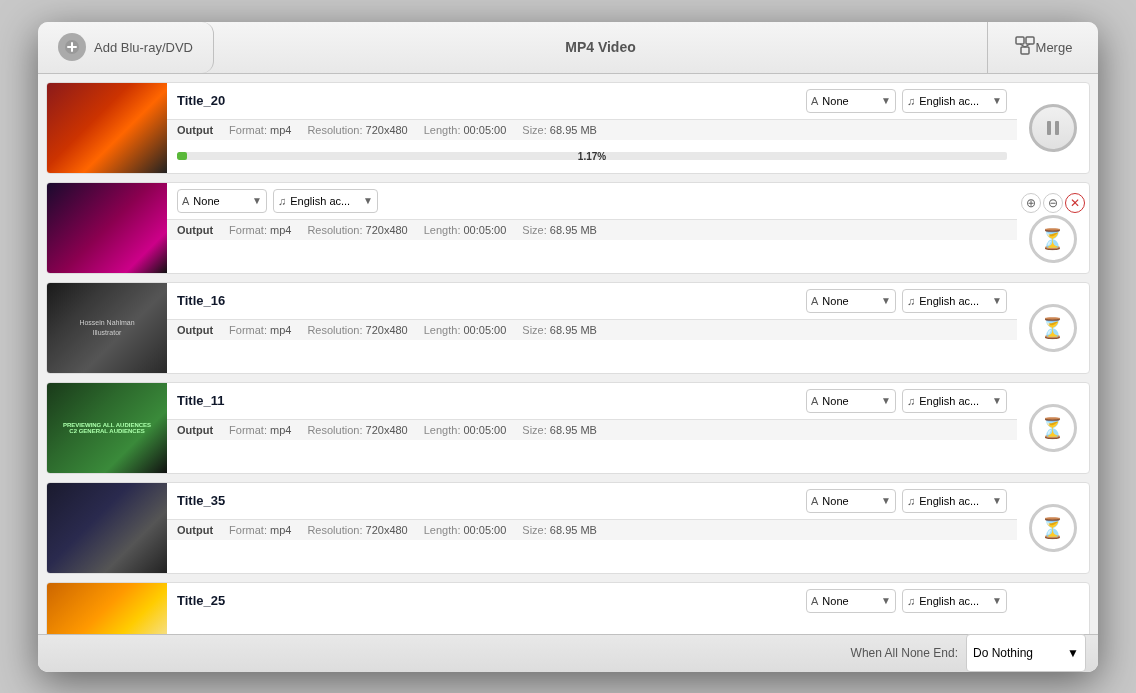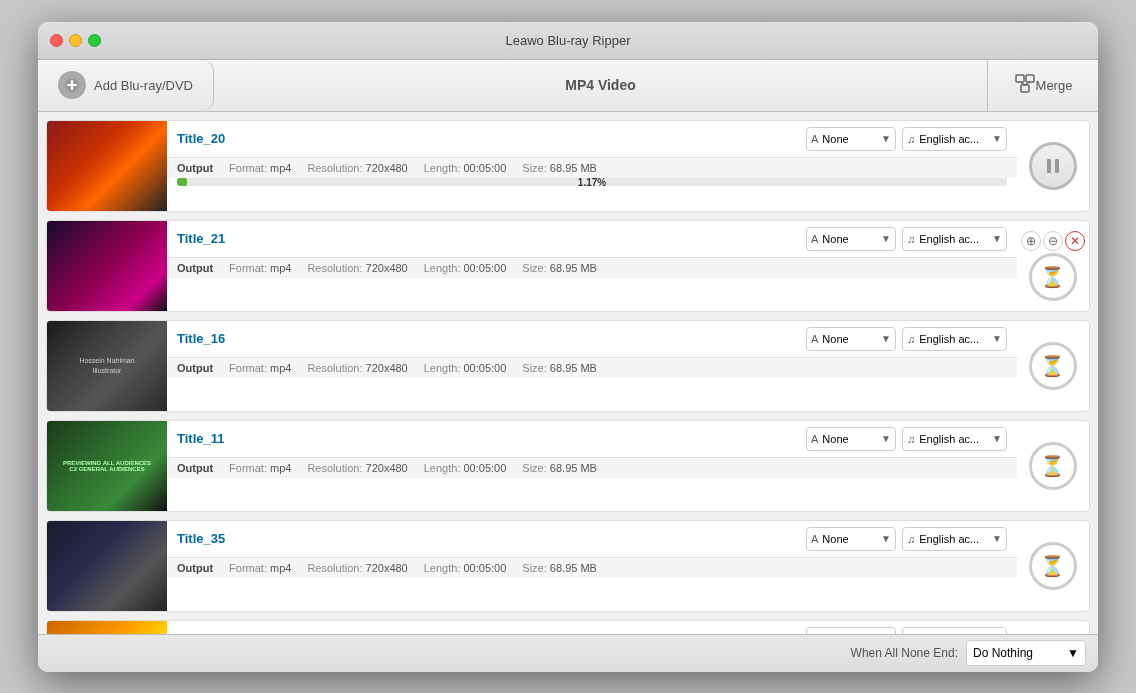--- a/index.html
+++ b/index.html
@@ -188,21 +188,21 @@
     }
     .item-header {
       display: flex;
       align-items: center;
       padding: 6px 10px;
       gap: 8px;
     }
     .item-title {
       font-size: 13px;
       font-weight: 600;
-      color: #0369a1;
+      color: #0f172a;
       flex: 1;
     }
     .item-controls {
       display: flex;
       align-items: center;
       gap: 6px;
     }
     .dropdown-select {
       height: 24px;
       font-size: 11px;
@@ -236,21 +236,21 @@
       padding: 4px 10px;
       font-size: 11px;
       color: #555;
       display: flex;
       gap: 16px;
       align-items: center;
     }
     .progress-bar-wrap {
       background: #e8e8e8;
       height: 8px;
-      margin: 0 10px 6px;
+      margin: 12px 10px 6px;
       border-radius: 2px;
       overflow: hidden;
       position: relative;
     }
     .progress-bar-fill {
       height: 100%;
       background: #5ab83a;
       border-radius: 2px;
     }
     .progress-label {
@@ -325,21 +325,21 @@
       align-items: center;
       justify-content: flex-end;
       padding: 0 12px;
       gap: 8px;
     }
     .footer-label {
       font-size: 12px;
       color: #555;
     }
     .footer-select {
-      height: 26px;
+      height: 38px;
       font-size: 12px;
       background: white;
       border: 1px solid #ccc;
       border-radius: 4px;
       padding: 0 6px;
       cursor: pointer;
       display: flex;
       align-items: center;
       gap: 6px;
       min-width: 120px;
@@ -365,28 +365,20 @@
       text-align: center;
       padding: 4px;
       font-weight: bold;
     }
   </style>
 </head>
 <body>
 
 <div class="window">
 
-  <div class="title-bar">
-    <div class="traffic-lights">
-      <div class="traffic-light tl-close"></div>
-      <div class="traffic-light tl-min"></div>
-      <div class="traffic-light tl-max"></div>
-    </div>
-    <div class="title-bar-title">Leawo Blu-ray Ripper</div>
-  </div>
 
   <div class="toolbar">
     <div class="toolbar-btn-add">
       <div class="add-icon">
         <svg width="16" height="16" viewBox="0 0 16 16" fill="none">
           <circle cx="8" cy="8" r="7" fill="#999"></circle>
           <path d="M8 4v8M4 8h8" stroke="white" stroke-width="2" stroke-linecap="round"></path>
         </svg>
       </div>
       <span>Add Blu-ray/DVD</span>
@@ -445,21 +437,20 @@
               <rect x="12" y="3" width="4" height="14" rx="1" fill="#999"></rect>
             </svg>
           </div>
         </div>
       </div>
 
       <div class="item-row">
         <div class="item-thumbnail thumb-2"></div>
         <div class="item-main">
           <div class="item-header">
-            <span class="item-title">Title_21</span>
             <div class="item-controls">
               <div class="dropdown-select">
                 <span style="font-size:11px;color:#555;">A</span>
                 <span>None</span>
                 <span class="dropdown-arrow">▼</span>
               </div>
               <div class="audio-select">
                 <span style="font-size:11px;color:#555;">♫</span>
                 <span>English ac...</span>
                 <span class="dropdown-arrow">▼</span>

